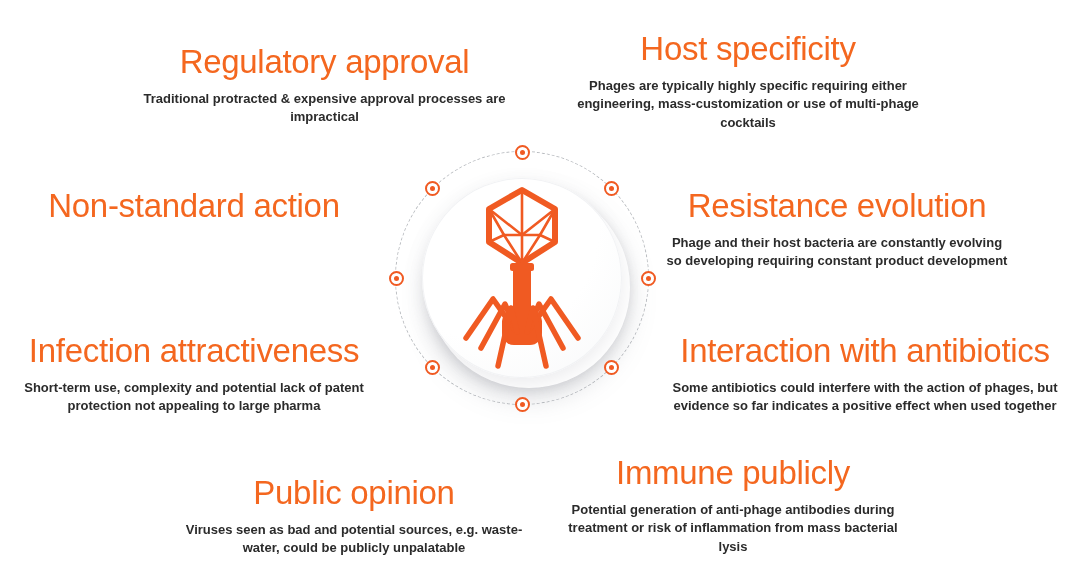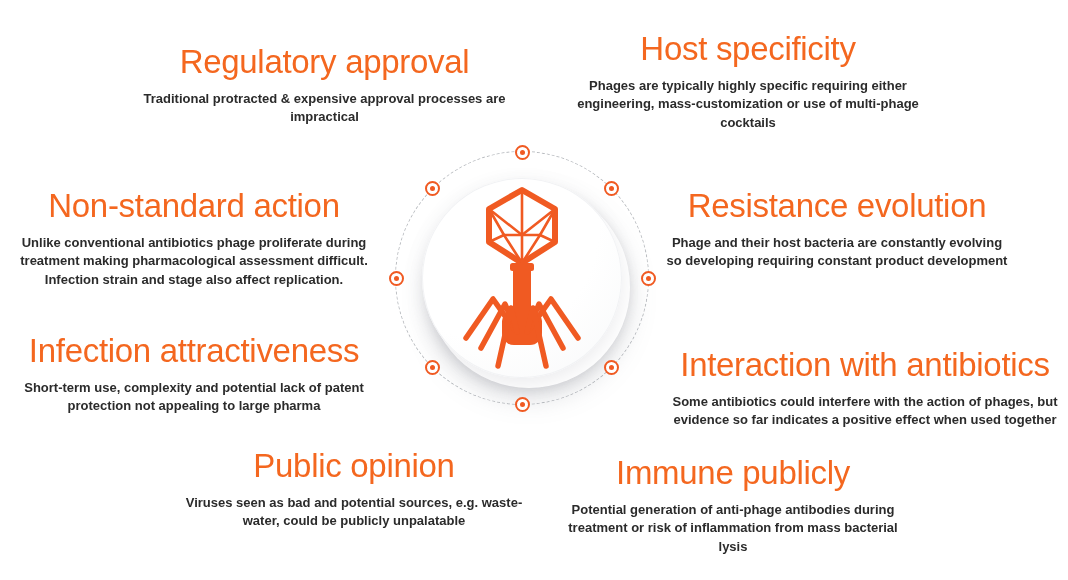--- a/index.html
+++ b/index.html
@@ -46,23 +46,23 @@
   }
 
   
   .item-regulatory-approval  { left: 132px;  top: 44px;  width: 385px; }
   .item-host-specificity     { left: 568px;  top: 31px;  width: 360px; }
 
   .item-non-standard-action  { left: 8px;    top: 188px; width: 372px; }
   .item-resistance-evolution { left: 664px;  top: 188px; width: 346px; }
 
   .item-economic             { left: 8px;    top: 333px; width: 372px; }
-  .item-interaction          { left: 672px;  top: 333px; width: 386px; margin-top: 14px; }
-
-  .item-public-opinion       { left: 168px;  top: 448px; width: 372px; }
+  .item-interaction          { left: 672px;  top: 333px; width: 386px; }
+
+  .item-public-opinion       { left: 168px;  top: 475px; width: 372px; }
   .item-immune-reactions     { left: 560px;  top: 455px; width: 346px; }
 
   
   #center-graphic {
     position: absolute;
     left: 522px;
     top: 278px;
     width: 0;
     height: 0;
   }
@@ -142,21 +142,20 @@
     <p class="item-body">Traditional protracted &amp; expensive approval processes are impractical</p>
   </div>
 
   <div class="item item-host-specificity">
     <h2 class="item-title">Host specificity</h2>
     <p class="item-body">Phages are typically highly specific requiring either engineering, mass-customization or use of multi-phage cocktails</p>
   </div>
 
   <div class="item item-non-standard-action">
     <h2 class="item-title">Non-standard action</h2>
-    <p class="item-body">Unlike conventional antibiotics phage proliferate during treatment making pharmacological assessment difficult.  Infection strain and stage also affect replication.</p>
   </div>
 
   <div class="item item-resistance-evolution">
     <h2 class="item-title">Resistance evolution</h2>
     <p class="item-body">Phage and their host bacteria are constantly evolving so developing requiring constant product development</p>
   </div>
 
   <div class="item item-economic">
     <h2 class="item-title">Infection attractiveness</h2>
     <p class="item-body">Short-term use, complexity and potential lack of patent protection not appealing to large pharma</p>

